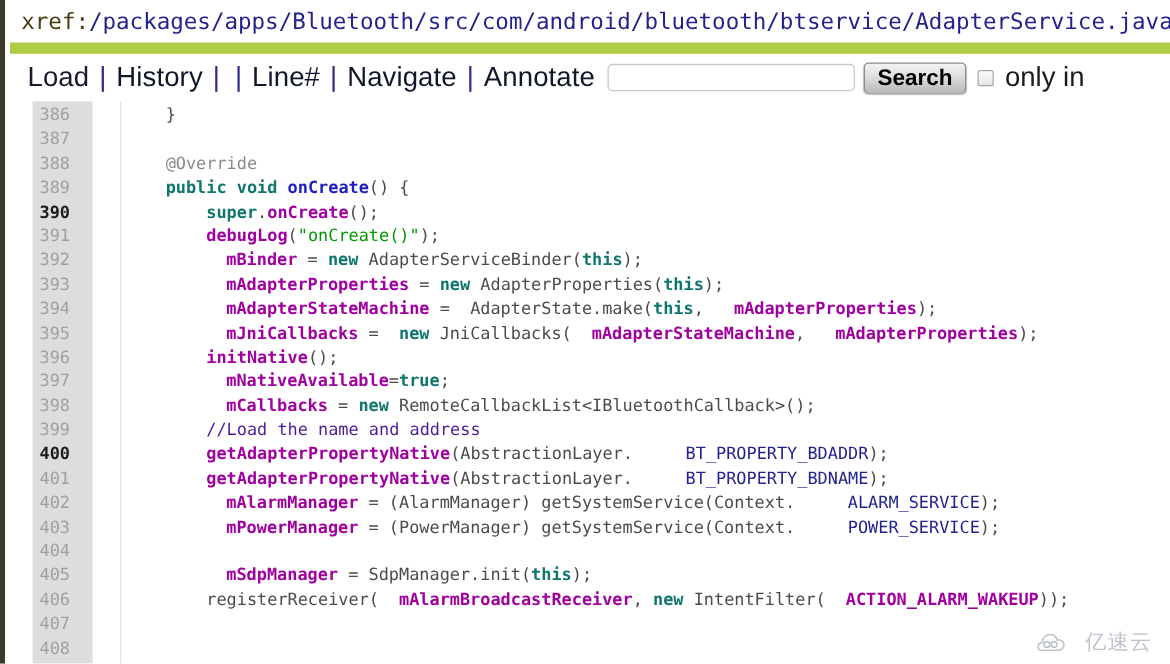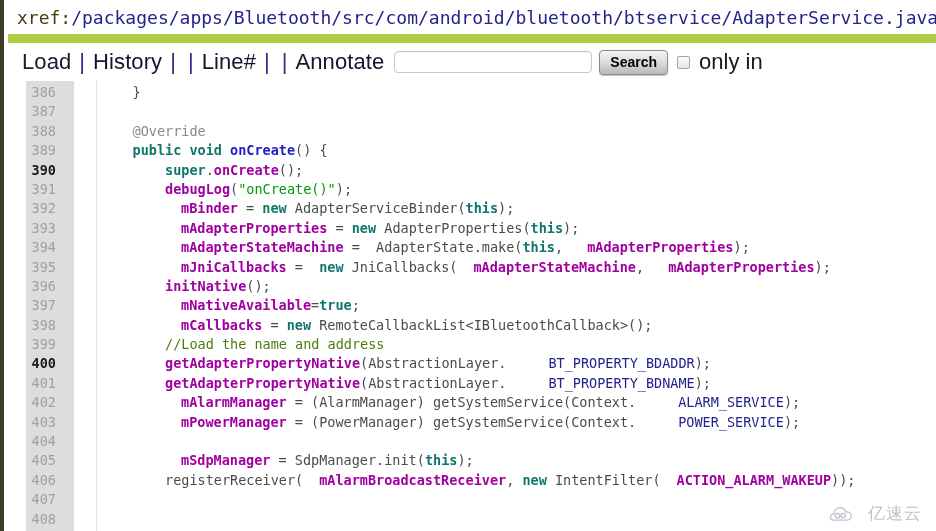--- a/index.html
+++ b/index.html
@@ -111,21 +111,21 @@
     padding: 0 5px;
     color: #111;
     outline: none;
     box-shadow: inset 0 1px 1px rgba(0,0,0,0.05);
   }
   #search-button {
     margin-left: 7px;
     height: 25px;
     padding: 0 10px;
     font-family: "Liberation Sans", sans-serif;
-    font-size: 14px;
+    font-size: 18px;
     font-weight: bold;
     color: #000;
     border: 1px solid #8c8c8c;
     border-radius: 4px;
     background: linear-gradient(180deg, #f3f3f3 0%, #dedede 45%, #b9b9b9 100%);
     box-shadow: 0 1px 1px rgba(0,0,0,0.25);
     cursor: pointer;
   }
   #only-checkbox {
     margin-left: 9px;
@@ -204,21 +204,21 @@
     white-space: pre;
   }
 
   
   .tk-kw   { color: #0f766e; font-weight: bold; }
   .tk-var  { color: #a000a0; font-weight: bold; padding-left: 16px; }
   .tk-fn   { color: #a000a0; font-weight: bold; }
   .tk-meth { color: #2020c0; font-weight: bold; }
   .tk-const{ color: #23238e; margin-left: 42px; }
   .tk-str  { color: #009900; }
-  .tk-cmt  { color: #4d7c0f; margin-top: 34px; }
+  .tk-cmt  { color: #4c1d95; margin-top: 34px; }
   .tk-anno { color: #8a8a8a; }
   .tk-plain{ color: #4b4b4b; }
 
   
   #watermark {
     position: absolute;
     right: 14px;
     bottom: 6px;
     display: flex;
     align-items: center;
@@ -247,20 +247,21 @@
 
 <div id="menubar">
   <div id="menu-left">
       <a class="menu-link current" href="#">Load</a>
       <span class="menu-sep">|</span>
       <a class="menu-link" href="#">History</a>
       <span class="menu-sep">|</span>
       <span class="menu-sep">|</span>
       <a class="menu-link" href="#">Line#</a>
       <span class="menu-sep">|</span>
+      <a class="menu-link" href="#">Navigate</a>
       <span class="menu-sep">|</span>
       <a class="menu-link" href="#">Annotate</a>
     </div>
   <input id="search-input" type="text" placeholder="" style="">
   <button id="search-button">Search</button>
   <span id="only-checkbox"></span>
   <span id="only-label">only in</span>
 </div>
 
 <div id="code-area">

